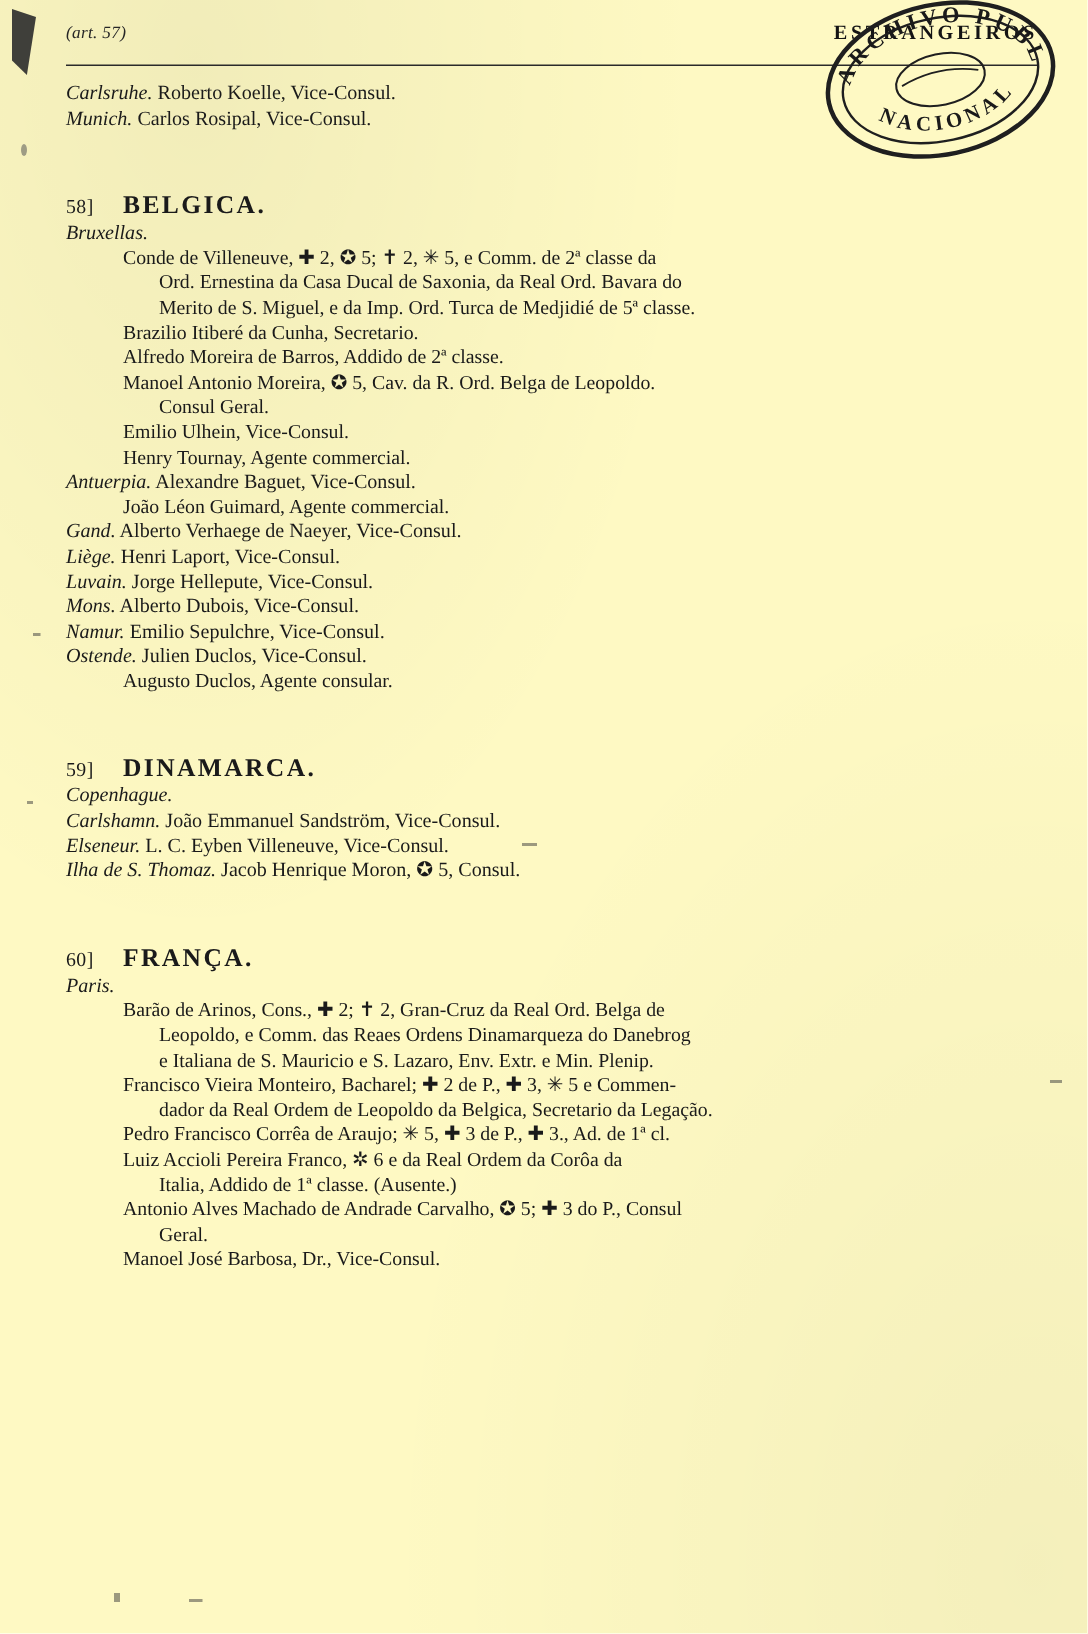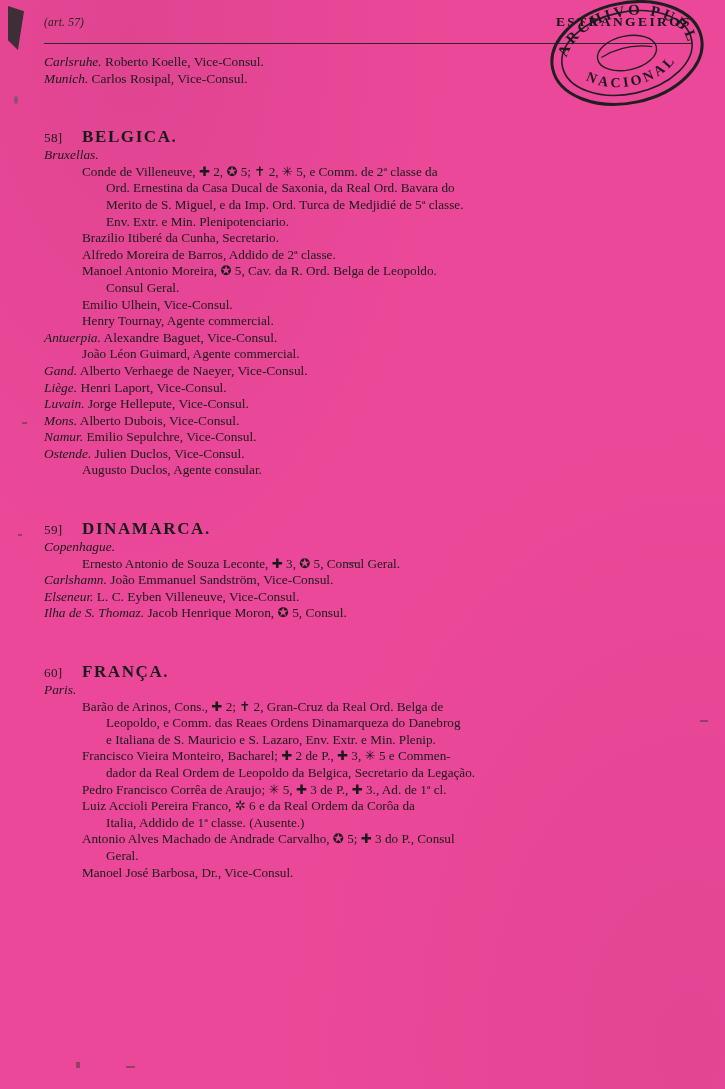--- a/index.html
+++ b/index.html
@@ -11,21 +11,21 @@
     width: 725px;
     height: 1089px;
     position: relative;
     font-family: "Liberation Serif", serif;
     color: #1a1a1a;
     overflow: hidden;
   }
   .page {
     position: absolute;
     inset: 0;
-    background: #ec4899;
+    background: #fef9c3;
   }
   
   .page::before {
     content: "";
     position: absolute;
     inset: 0;
     background:
       radial-gradient(ellipse at 18% 4%, rgba(0,0,0,0.05), rgba(0,0,0,0) 40%),
       radial-gradient(ellipse at 95% 96%, rgba(0,0,0,0.04), rgba(0,0,0,0) 45%);
     pointer-events: none;
@@ -154,21 +154,20 @@
         <div class="line cityline"><span>Munich.</span><span class="rest"> Carlos Rosipal, Vice-Consul.</span></div>
         <div class="gap-lg"></div>
         <div class="sec">
           <span class="num">58]</span>
           <span class="country">BELGICA.</span>
         </div>
         <div class="line cityline"><span>Bruxellas.</span><span class="rest"></span></div>
         <div class="line ind1">Conde de Villeneuve, ✚ 2, ✪ 5; ✝ 2, ✳ 5, e Comm. de 2ª classe da</div>
         <div class="line ind2">Ord. Ernestina da Casa Ducal de Saxonia, da Real Ord. Bavara do</div>
         <div class="line ind2">Merito de S. Miguel, e da Imp. Ord. Turca de Medjidié de 5ª classe.</div>
-        <div class="line ind2">Env. Extr. e Min. Plenipotenciario.</div>
         <div class="line ind1">Brazilio Itiberé da Cunha, Secretario.</div>
         <div class="line ind1">Alfredo Moreira de Barros, Addido de 2ª classe.</div>
         <div class="line ind1">Manoel Antonio Moreira, ✪ 5, Cav. da R. Ord. Belga de Leopoldo.</div>
         <div class="line ind2">Consul Geral.</div>
         <div class="line ind1">Emilio Ulhein, Vice-Consul.</div>
         <div class="line ind1">Henry Tournay, Agente commercial.</div>
         <div class="line cityline"><span>Antuerpia.</span><span class="rest"> Alexandre Baguet, Vice-Consul.</span></div>
         <div class="line ind1">João Léon Guimard, Agente commercial.</div>
         <div class="line cityline"><span>Gand.</span><span class="rest"> Alberto Verhaege de Naeyer, Vice-Consul.</span></div>
         <div class="line cityline"><span>Liège.</span><span class="rest"> Henri Laport, Vice-Consul.</span></div>
@@ -176,21 +175,20 @@
         <div class="line cityline"><span>Mons.</span><span class="rest"> Alberto Dubois, Vice-Consul.</span></div>
         <div class="line cityline"><span>Namur.</span><span class="rest"> Emilio Sepulchre, Vice-Consul.</span></div>
         <div class="line cityline"><span>Ostende.</span><span class="rest"> Julien Duclos, Vice-Consul.</span></div>
         <div class="line ind1">Augusto Duclos, Agente consular.</div>
         <div class="gap-lg"></div>
         <div class="sec">
           <span class="num">59]</span>
           <span class="country">DINAMARCA.</span>
         </div>
         <div class="line cityline"><span>Copenhague.</span><span class="rest"></span></div>
-        <div class="line ind1">Ernesto Antonio de Souza Leconte, ✚ 3, ✪ 5, Consul Geral.</div>
         <div class="line cityline"><span>Carlshamn.</span><span class="rest"> João Emmanuel Sandström, Vice-Consul.</span></div>
         <div class="line cityline"><span>Elseneur.</span><span class="rest"> L. C. Eyben Villeneuve, Vice-Consul.</span></div>
         <div class="line cityline"><span>Ilha de S. Thomaz.</span><span class="rest"> Jacob Henrique Moron, ✪ 5, Consul.</span></div>
         <div class="gap-lg"></div>
         <div class="sec">
           <span class="num">60]</span>
           <span class="country">FRANÇA.</span>
         </div>
         <div class="line cityline"><span>Paris.</span><span class="rest"></span></div>
         <div class="line ind1">Barão de Arinos, Cons., ✚ 2; ✝ 2, Gran-Cruz da Real Ord. Belga de</div>

